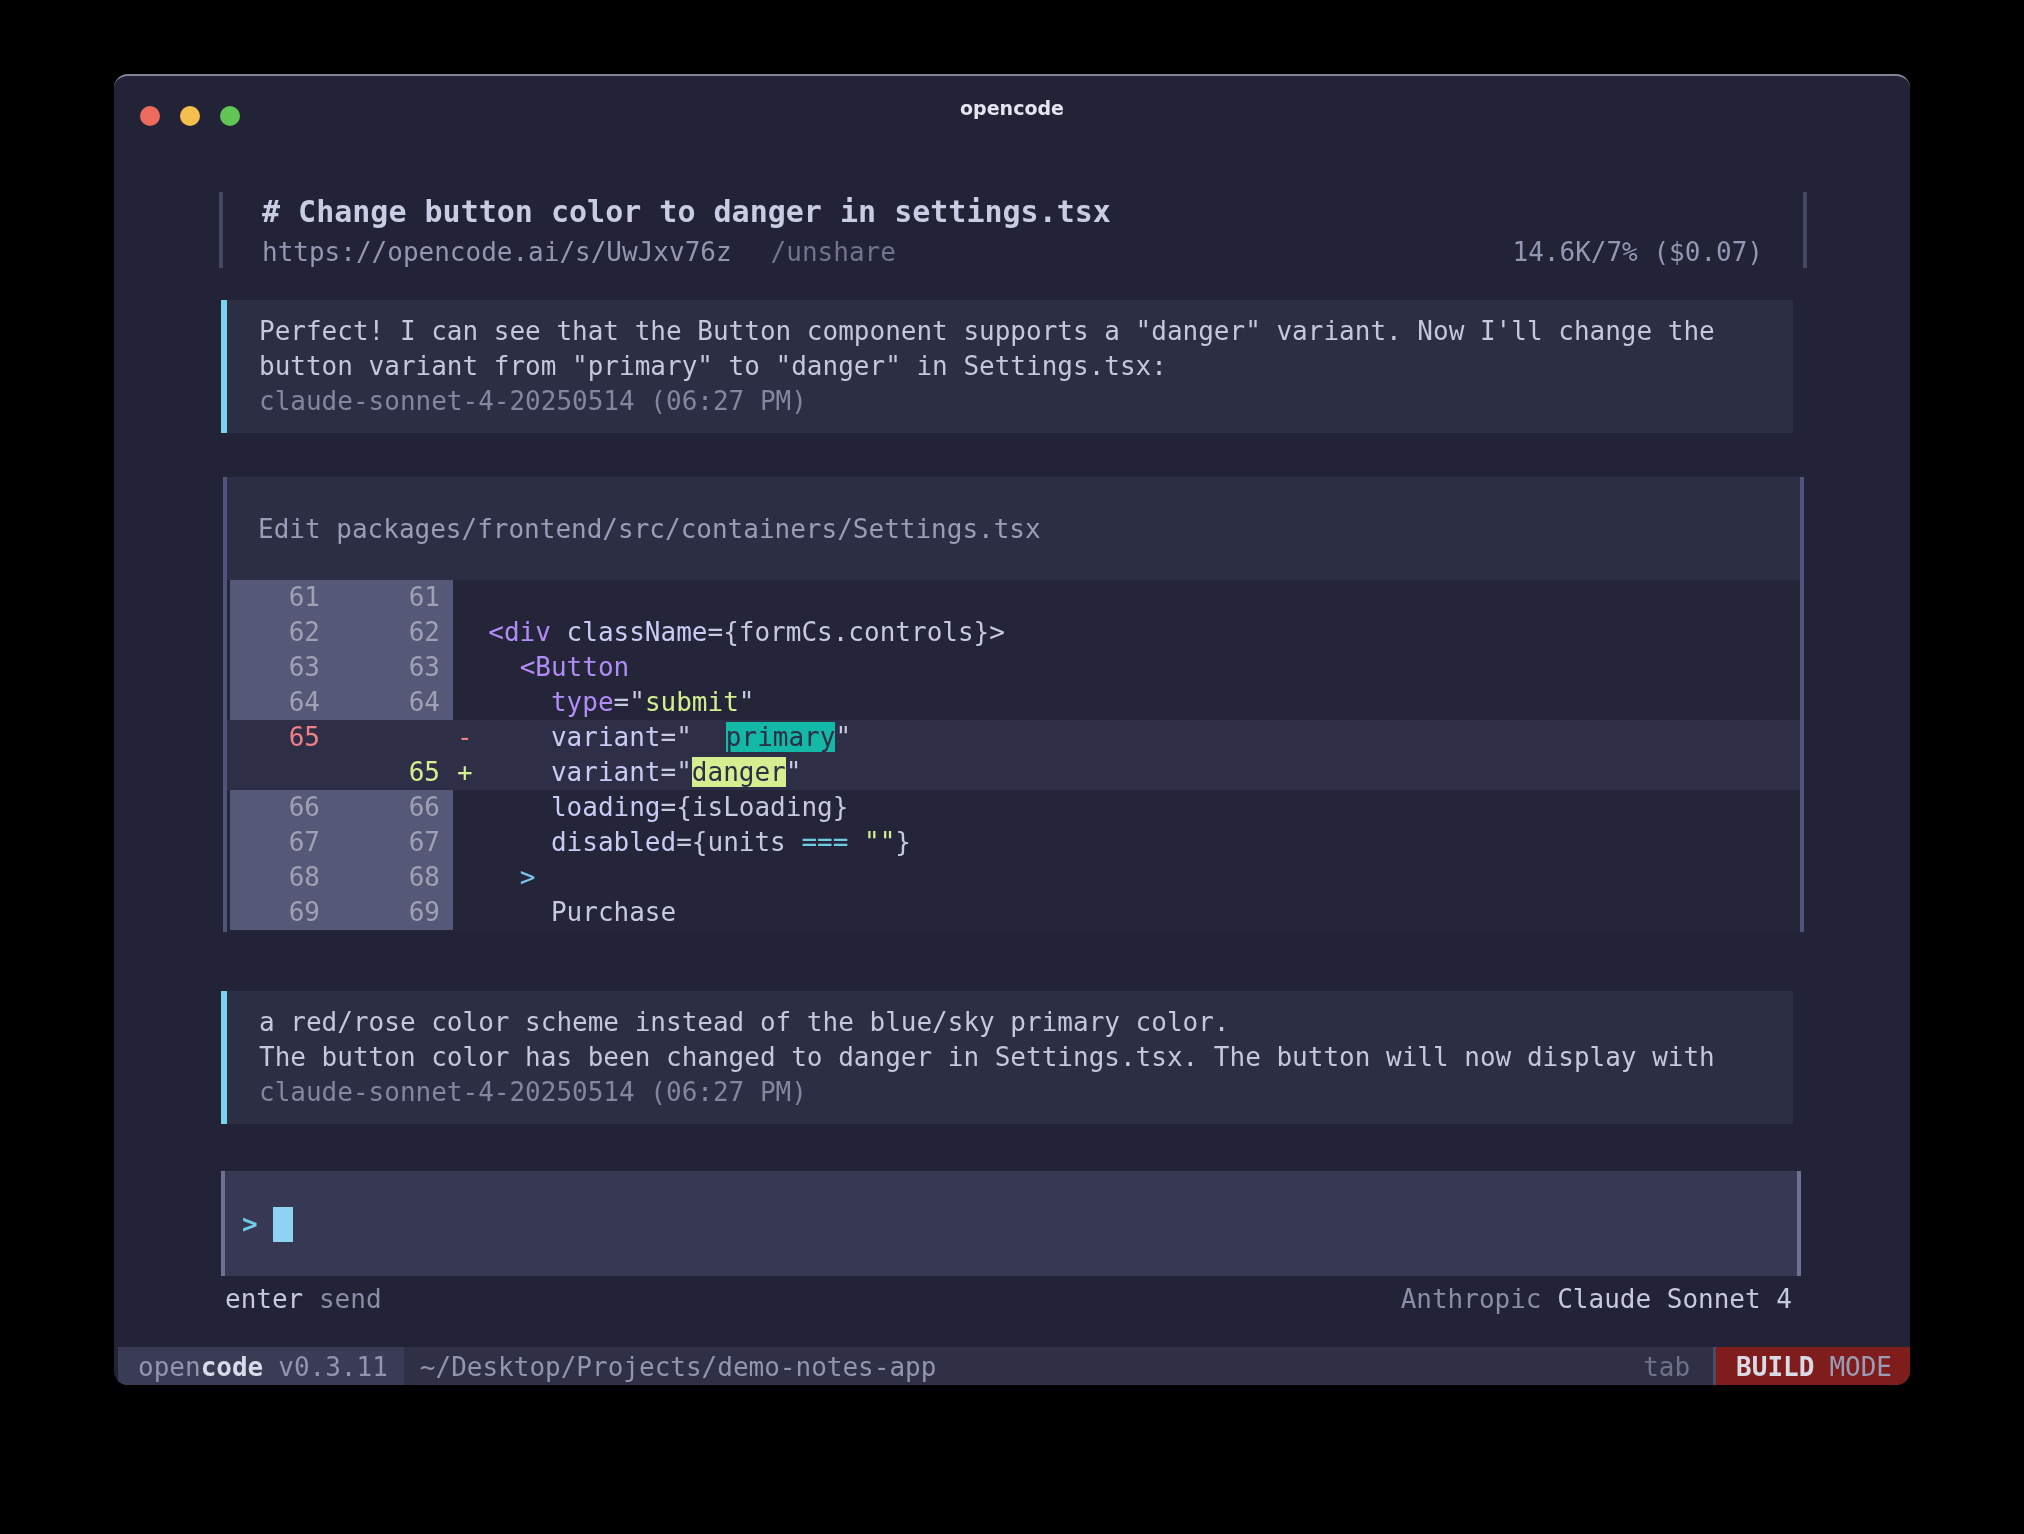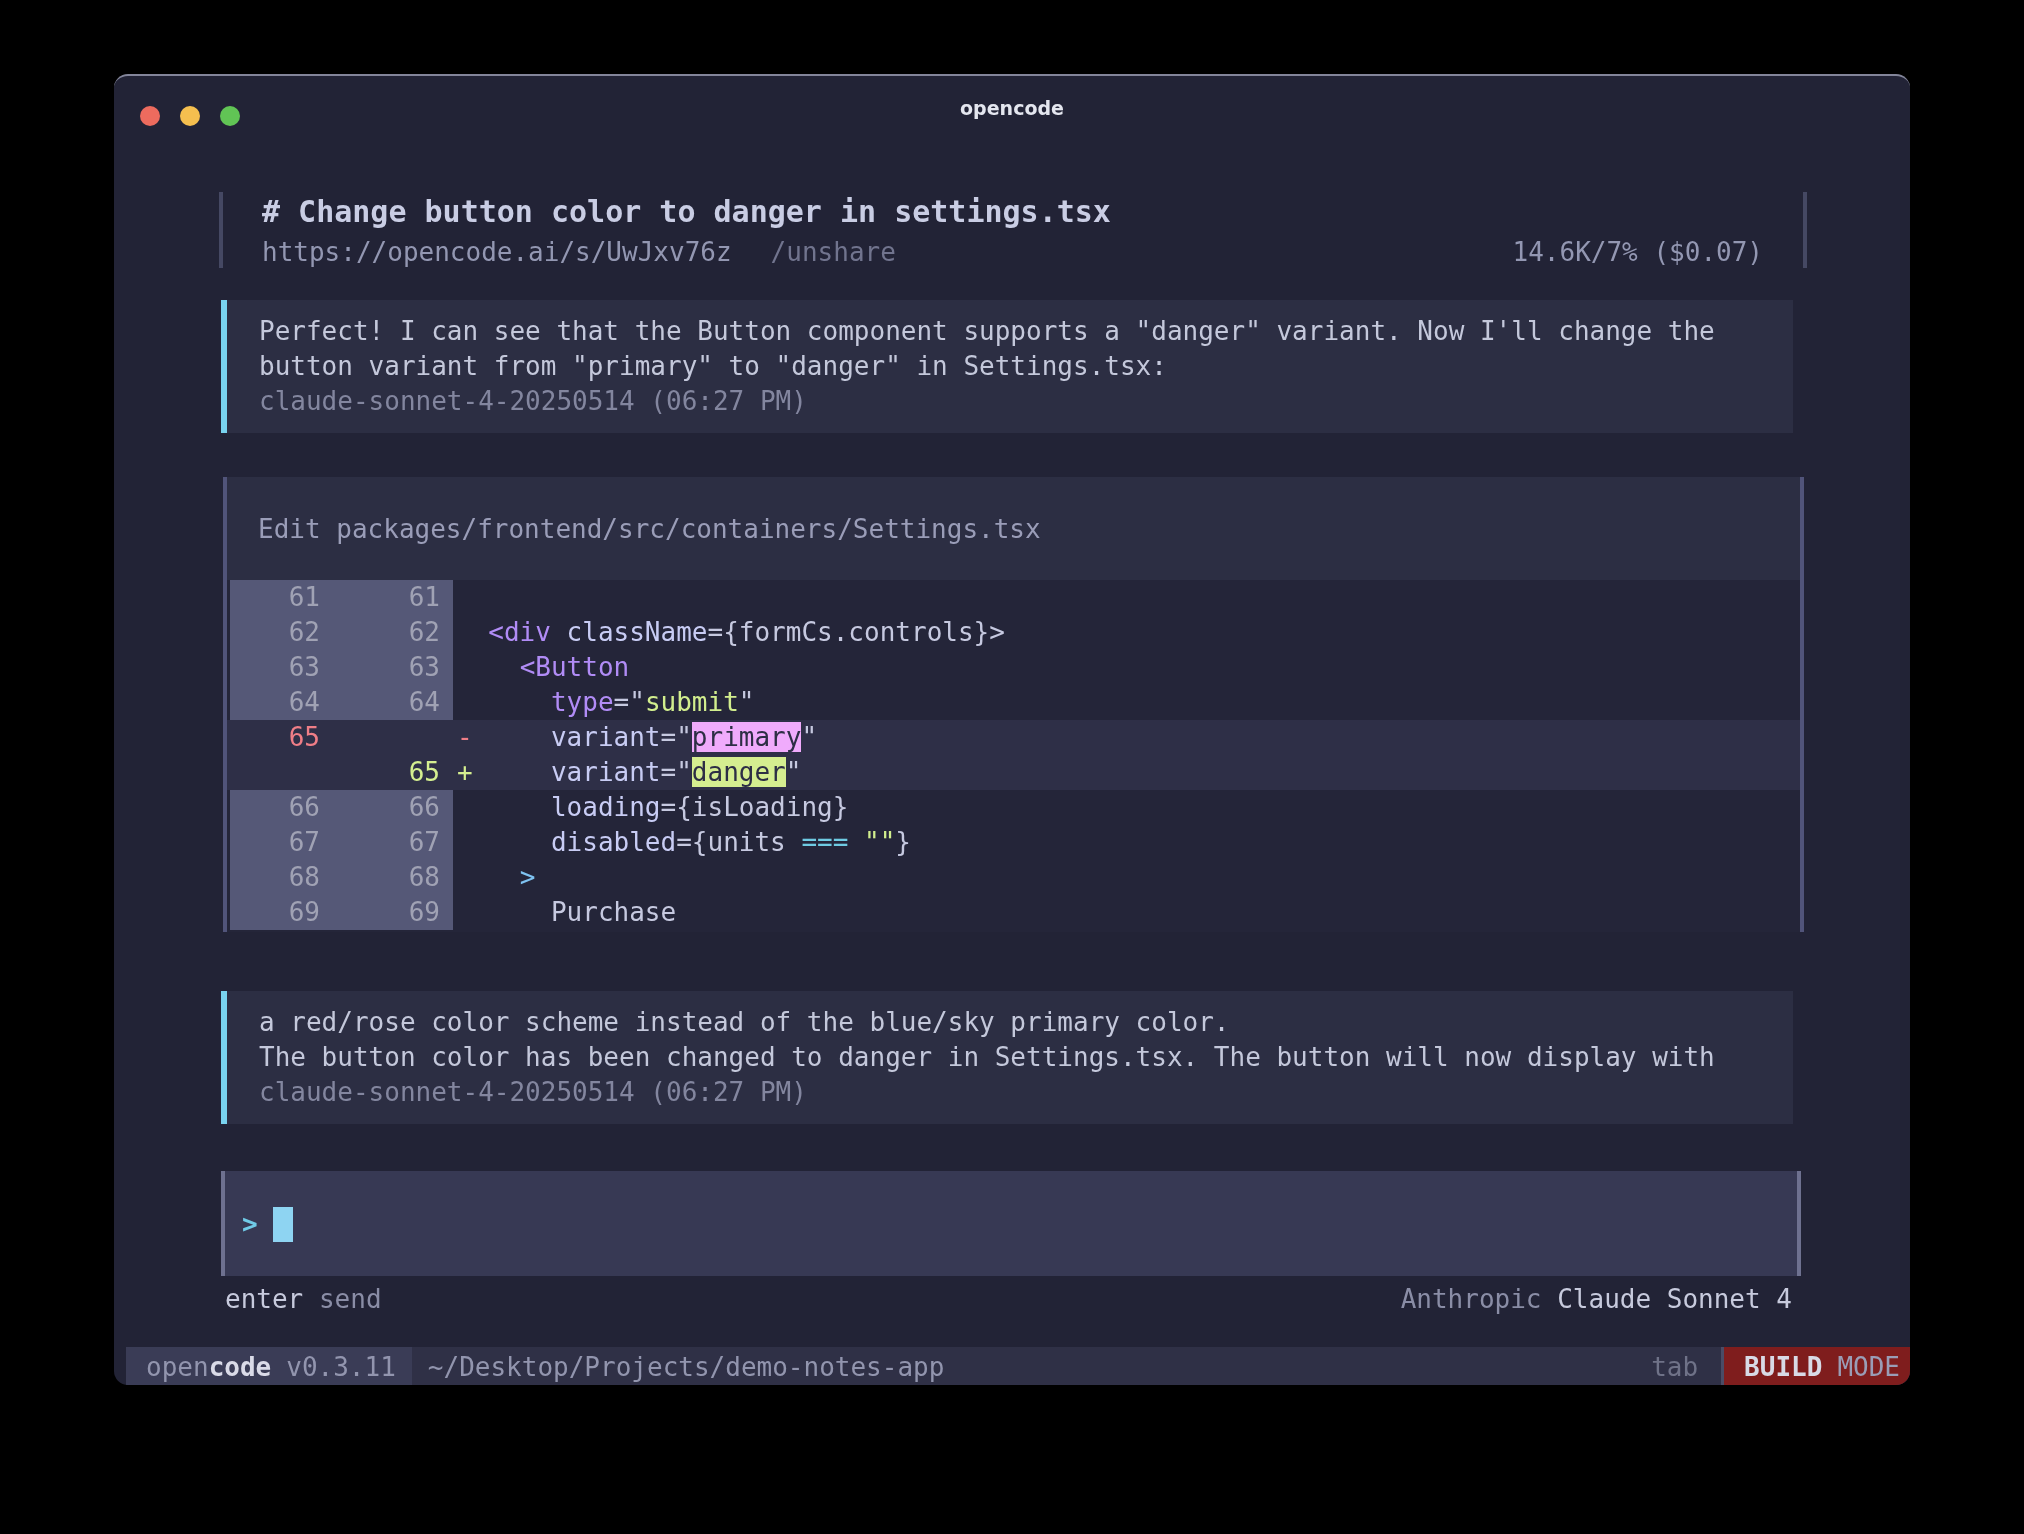--- a/index.html
+++ b/index.html
@@ -54,37 +54,37 @@
   .ch-add .gut.new{color:#d5ef90;}
   .ch-del .sign{color:#ef7e87;}
   .ch-add .sign{color:#d5ef90;}
   .tok{white-space:pre;}
   .tok.tag{color:#b18cf6;}
   .tok.attr{color:#c8ccf4;}
   .tok.plain{color:#c6c9e0;}
   .tok.str{color:#d2ee8e;}
   .tok.op{color:#6fcbe3;}
   .tok.bracket{color:#7fc3f1;}
-  .tok.delhl{background:#f0abfc;color:#2d2e45;}
+  .tok.delhl{background:#14b8a6;color:#2d2e45;margin-left:34px;}
   .tok.addhl{background:#d5ee90;color:#2d2e45;}
   .sign{white-space:pre;}
   
   .input-box{position:absolute;left:107px;top:1095px;width:1580px;height:105px;
              background:#373954;border-left:4px solid #6e7190;border-right:4px solid #6e7190;
              box-sizing:border-box;}
   .prompt{position:absolute;left:17px;top:36px;font-size:26px;line-height:35px;
           font-weight:bold;color:#70cbe7;}
   .cursor{position:absolute;left:48px;top:36px;width:20px;height:35px;background:#8ed4f2;}
   
   .hints{position:absolute;left:111px;top:1206px;width:1567px;display:flex;
          justify-content:space-between;font-size:26px;line-height:35px;white-space:pre;}
   .hint-dim{color:#8a8da6;}
   .hint-bright{color:#c7cadd;}
   
-  .statusbar{position:absolute;left:12px;top:1271px;width:100%;height:40px;background:#2f3046;
+  .statusbar{position:absolute;left:4px;top:1271px;width:100%;height:40px;background:#2f3046;
              display:flex;align-items:stretch;font-size:26px;white-space:pre;}
   .sb-seg1{background:#3a3c56;display:flex;align-items:center;padding:0 16px 0 20px;}
   .sb-open{color:#9295ae;}
   .sb-code{color:#dadbe8;font-weight:bold;}
   .sb-ver{color:#9295ae;margin-left:15px;}
   .sb-path{color:#9295ae;display:flex;align-items:center;margin-left:16px;}
   .sb-spacer{flex:1;}
   .sb-tab{color:#6f7288;display:flex;align-items:center;margin-right:23px;}
   .sb-div{width:3px;background:#4a4c66;}
   .sb-seg2{background:#7f1d1d;display:flex;align-items:center;padding:0 22px 0 20px;}

